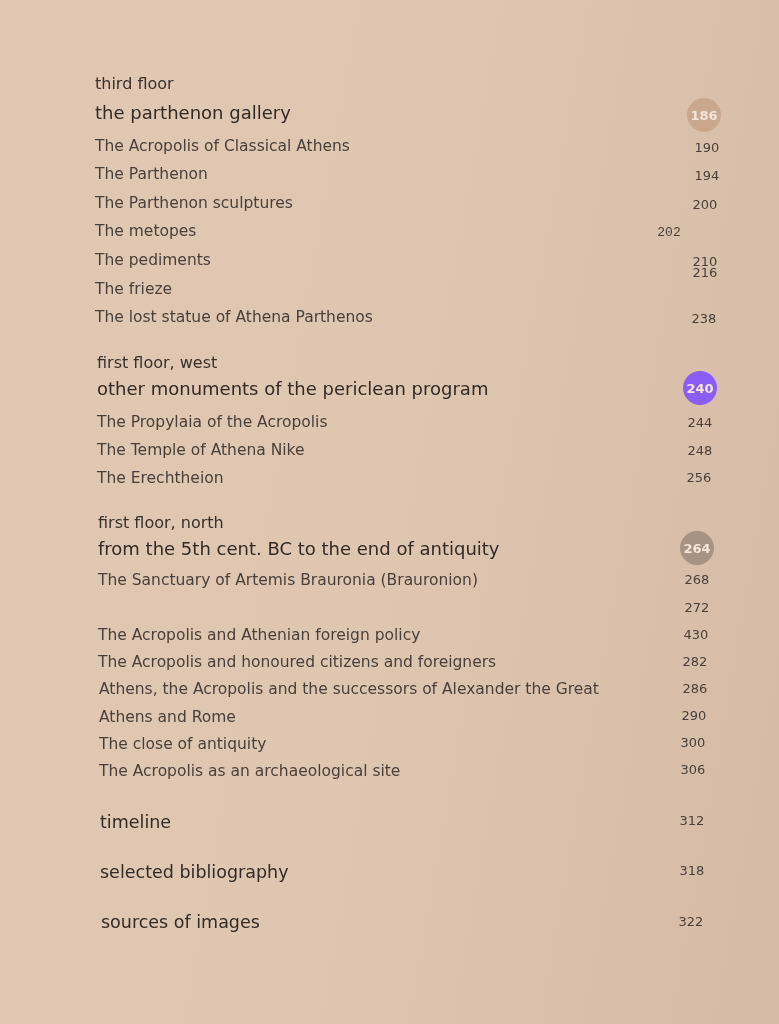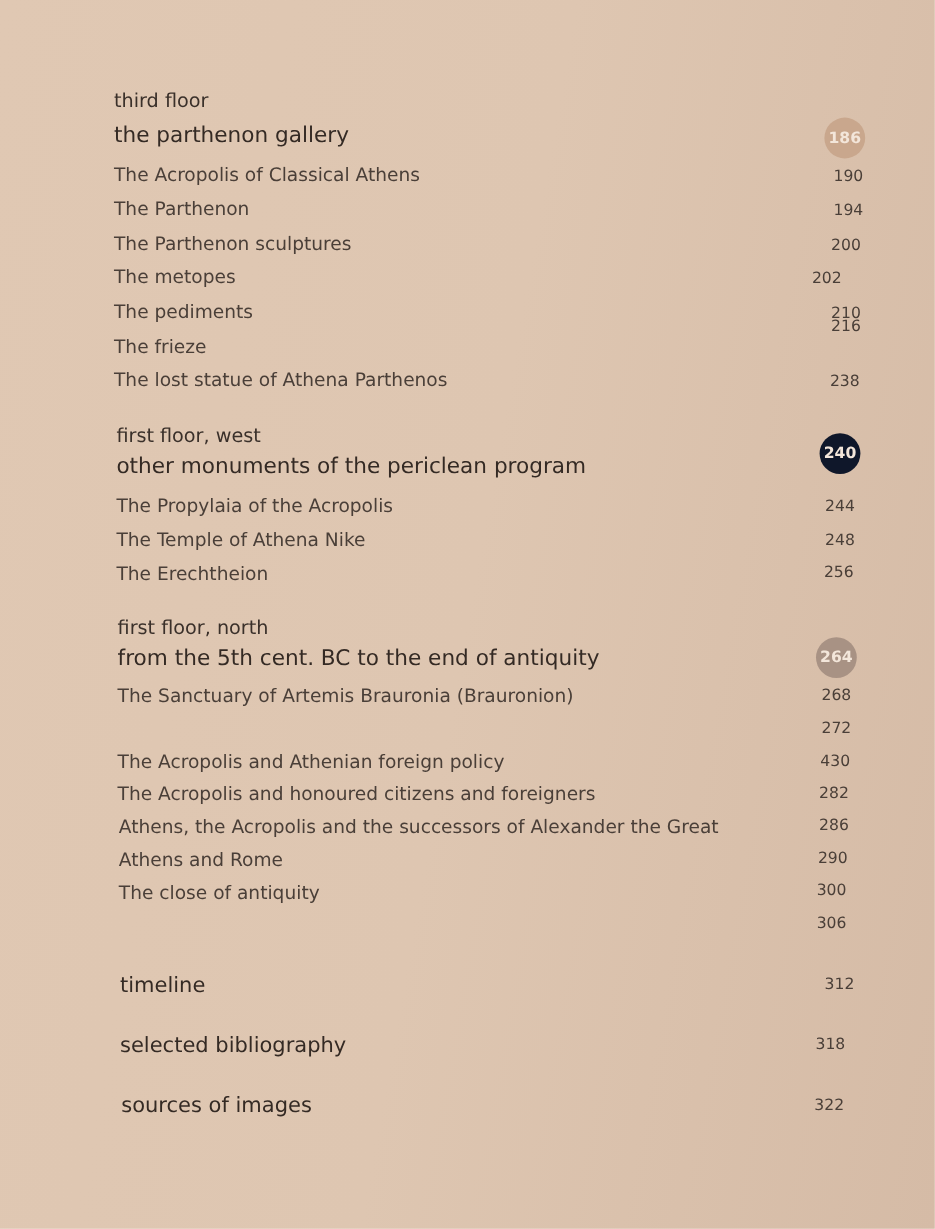--- a/index.html
+++ b/index.html
@@ -32,31 +32,31 @@
   <div class="abs title" style="left:95px; top:102px;">the parthenon gallery</div>
   <div class="badge" style="left:687px; top:98px; background:#c9a78d;">186</div>
 
   <div class="abs entry" style="left:95px; top:137px;">The Acropolis of Classical Athens</div>
   <div class="abs pg" style="left:687px; top:140px;">190</div>
   <div class="abs entry" style="left:95px; top:165px;">The Parthenon</div>
   <div class="abs pg" style="left:687px; top:168px;">194</div>
   <div class="abs entry" style="left:95px; top:194px;">The Parthenon sculptures</div>
   <div class="abs pg" style="left:685px; top:197px;">200</div>
   <div class="abs entry" style="left:95px; top:222px;">The metopes</div>
-  <div class="abs pg" style="left:669px; top:225px;">202</div>
+  <div class="abs pg" style="left:649px; top:225px;font-family:Liberation Mono, monospace;">202</div>
   <div class="abs entry" style="left:95px; top:251px;">The pediments</div>
   <div class="abs pg" style="left:685px; top:254px;">210</div>
   <div class="abs entry" style="left:95px; top:280px;">The frieze</div>
   <div class="abs pg" style="left:685px; top:265px;">216</div>
   <div class="abs entry" style="left:95px; top:308px;">The lost statue of Athena Parthenos</div>
   <div class="abs pg" style="left:684px; top:311px;">238</div>
 
   <div class="abs floor" style="left:97px; top:353px;">first floor, west</div>
   <div class="abs title" style="left:97px; top:378px;">other monuments of the periclean program</div>
-  <div class="badge" style="left:683px; top:361px; background:#0f172a;">240</div>
+  <div class="badge" style="left:683px; top:371px; background:#8b5cf6;">240</div>
 
   <div class="abs entry" style="left:97px; top:413px;">The Propylaia of the Acropolis</div>
   <div class="abs pg" style="left:680px; top:415px;">244</div>
   <div class="abs entry" style="left:97px; top:441px;">The Temple of Athena Nike</div>
   <div class="abs pg" style="left:680px; top:443px;">248</div>
   <div class="abs entry" style="left:97px; top:469px;">The Erechtheion</div>
   <div class="abs pg" style="left:679px; top:470px;">256</div>
 
   <div class="abs floor" style="left:98px; top:513px;">first floor, north</div>
   <div class="abs title" style="left:98px; top:538px;">from the 5th cent. BC to the end of antiquity</div>
@@ -68,22 +68,23 @@
   <div class="abs entry" style="left:98px; top:626px;">The Acropolis and Athenian foreign policy</div>
   <div class="abs pg" style="left:676px; top:627px;">430</div>
   <div class="abs entry" style="left:98px; top:653px;">The Acropolis and honoured citizens and foreigners</div>
   <div class="abs pg" style="left:675px; top:654px;">282</div>
   <div class="abs entry" style="left:99px; top:680px;">Athens, the Acropolis and the successors of Alexander the Great</div>
   <div class="abs pg" style="left:675px; top:681px;">286</div>
   <div class="abs entry" style="left:99px; top:708px;">Athens and Rome</div>
   <div class="abs pg" style="left:674px; top:708px;">290</div>
   <div class="abs entry" style="left:99px; top:735px;">The close of antiquity</div>
   <div class="abs pg" style="left:673px; top:735px;">300</div>
+  <div class="abs entry" style="left:99px; top:762px;">The Acropolis as an archaeological site</div>
   <div class="abs pg" style="left:673px; top:762px;">306</div>
 
   <div class="abs back" style="left:100px; top:812px;">timeline</div>
-  <div class="abs pg" style="left:672px; top:813px;text-align:right;">312</div>
+  <div class="abs pg" style="left:672px; top:813px;">312</div>
   <div class="abs back" style="left:100px; top:862px;">selected bibliography</div>
   <div class="abs pg" style="left:672px; top:863px;">318</div>
   <div class="abs back" style="left:101px; top:912px;">sources of images</div>
   <div class="abs pg" style="left:671px; top:914px;">322</div>
 
 </div>
 
 </body></html>

